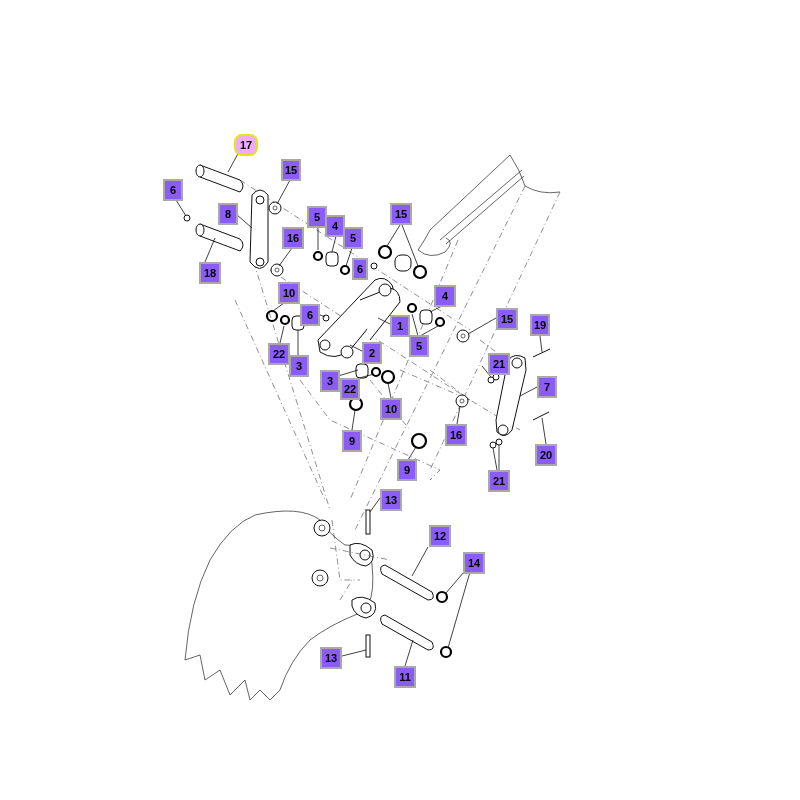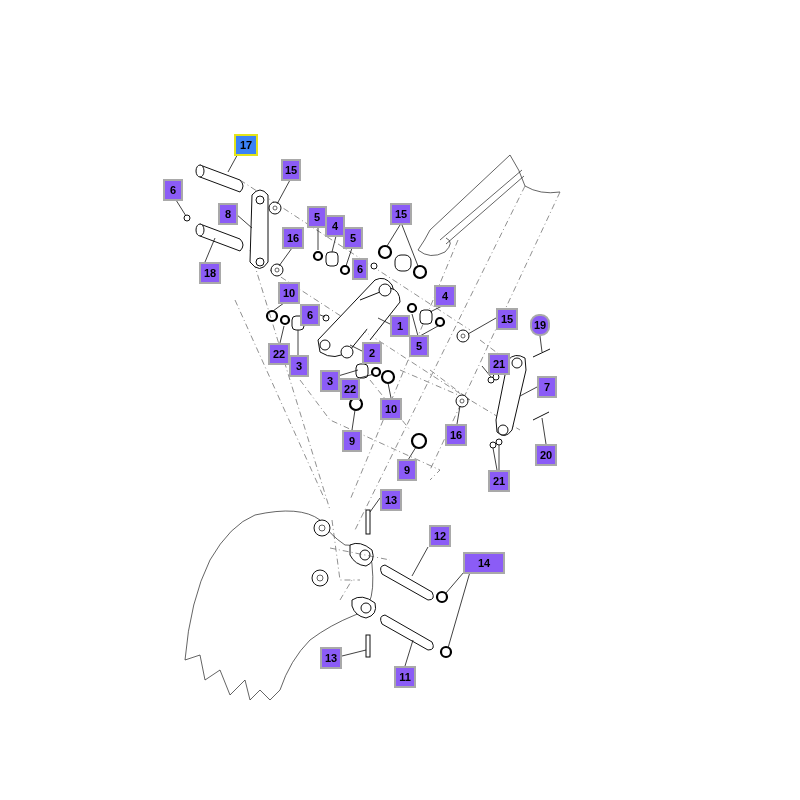--- a/index.html
+++ b/index.html
@@ -12,21 +12,21 @@
     background: #8b5cf6;
     color: #000000;
     font-family: "Liberation Sans", sans-serif;
     font-weight: bold;
     font-size: 11px;
     text-align: center;
     line-height: 19px;
     height: 22px;
     cursor: pointer;
   }
-  .callout.highlight { background: #3b82f6; border-color: #e4e41a; }
+  .callout.highlight { background: #f0abfc; border-color: #e4e41a; border-radius: 8px; }
   svg .thin { stroke: #222; stroke-width: 0.7; fill: none; }
   svg .part { stroke: #111; stroke-width: 1; fill: #fff; }
   svg .dash { stroke: #444; stroke-width: 0.6; fill: none; stroke-dasharray: 6 3 1 3; }
   svg .lead { stroke: #111; stroke-width: 0.8; fill: none; }
   svg .ring { stroke: #000; stroke-width: 2.2; fill: none; }
 </style>
 </head>
 <body>
 
 <div id="canvas">
@@ -215,34 +215,34 @@
       <div class="callout" style="left: 325px; top: 215px; width: 20px;">4</div>
       <div class="callout" style="left: 282px; top: 227px; width: 22px;">16</div>
       <div class="callout" style="left: 343px; top: 227px; width: 20px;">5</div>
       <div class="callout" style="left: 187px; top: 262px; width: 22px; margin-left: 12px;">18</div>
       <div class="callout" style="left: 352px; top: 258px; width: 16px;">6</div>
       <div class="callout" style="left: 278px; top: 282px; width: 22px;">10</div>
       <div class="callout" style="left: 434px; top: 285px; width: 22px;">4</div>
       <div class="callout" style="left: 300px; top: 304px; width: 20px;">6</div>
       <div class="callout" style="left: 496px; top: 308px; width: 22px;">15</div>
       <div class="callout" style="left: 390px; top: 315px; width: 20px;">1</div>
-      <div class="callout" style="left: 530px; top: 314px; width: 20px; border-radius: 9px;">19</div>
+      <div class="callout" style="left: 530px; top: 314px; width: 20px;">19</div>
       <div class="callout" style="left: 409px; top: 335px; width: 20px;">5</div>
       <div class="callout" style="left: 268px; top: 343px; width: 22px;">22</div>
       <div class="callout" style="left: 362px; top: 342px; width: 20px;">2</div>
       <div class="callout" style="left: 289px; top: 355px; width: 20px;">3</div>
       <div class="callout" style="left: 488px; top: 353px; width: 22px;">21</div>
       <div class="callout" style="left: 320px; top: 370px; width: 20px;">3</div>
       <div class="callout" style="left: 340px; top: 378px; width: 20px;">22</div>
       <div class="callout" style="left: 537px; top: 376px; width: 20px;">7</div>
       <div class="callout" style="left: 380px; top: 398px; width: 22px;">10</div>
       <div class="callout" style="left: 445px; top: 424px; width: 22px;">16</div>
       <div class="callout" style="left: 342px; top: 430px; width: 20px;">9</div>
       <div class="callout" style="left: 535px; top: 444px; width: 22px;">20</div>
       <div class="callout" style="left: 397px; top: 459px; width: 20px;">9</div>
       <div class="callout" style="left: 488px; top: 470px; width: 22px;">21</div>
       <div class="callout" style="left: 380px; top: 489px; width: 22px;">13</div>
       <div class="callout" style="left: 429px; top: 525px; width: 22px;">12</div>
-      <div class="callout" style="left: 463px; top: 552px; width: 42px; text-align: center;">14</div>
+      <div class="callout" style="left: 463px; top: 552px; width: 22px; text-align: center;">14</div>
       <div class="callout" style="left: 320px; top: 647px; width: 22px;">13</div>
       <div class="callout" style="left: 394px; top: 666px; width: 22px;">11</div>
     </div>
 </div>
 
 </body></html>

